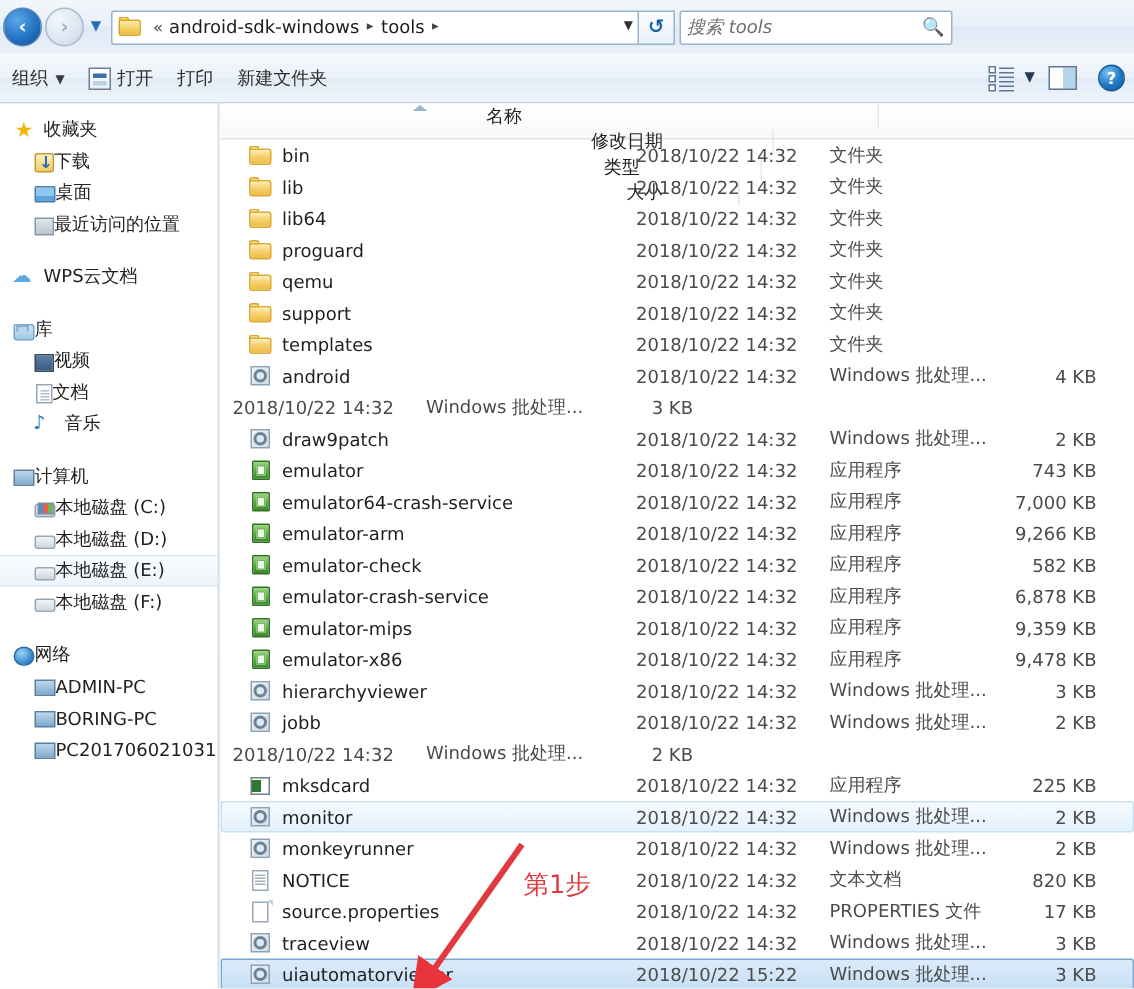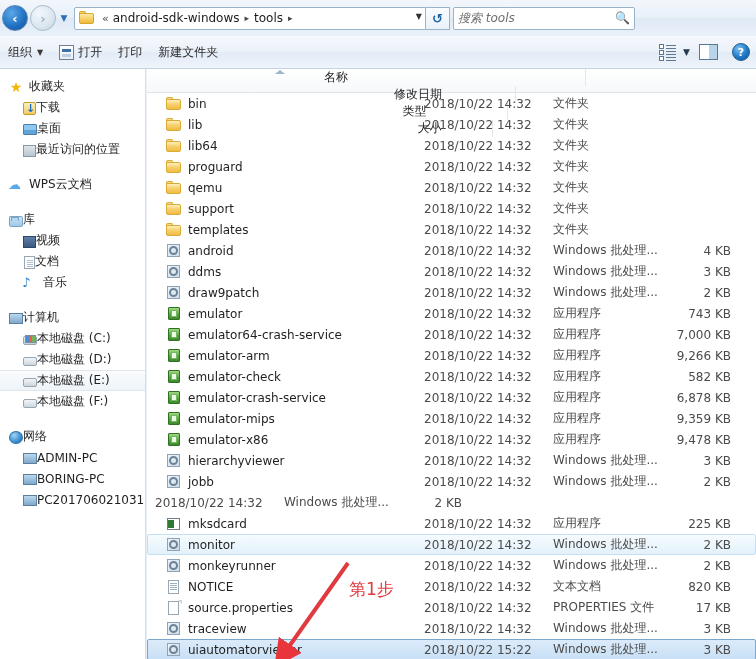--- a/index.html
+++ b/index.html
@@ -612,24 +612,20 @@
         <div class="row">
           <div class="name">
             <span class="fico bat"><span class="t"></span><span class="b"></span><span class="g"></span></span>
             <span>android</span>
           </div>
           <div class="date">2018/10/22 14:32</div>
           <div class="type">Windows 批处理...</div>
           <div class="size">4 KB</div>
         </div>
         <div class="row">
-          <div class="name">
-            <span class="fico bat"><span class="t"></span><span class="b"></span><span class="g"></span></span>
-            <span>ddms</span>
-          </div>
           <div class="date">2018/10/22 14:32</div>
           <div class="type">Windows 批处理...</div>
           <div class="size">3 KB</div>
         </div>
         <div class="row">
           <div class="name">
             <span class="fico bat"><span class="t"></span><span class="b"></span><span class="g"></span></span>
             <span>draw9patch</span>
           </div>
           <div class="date">2018/10/22 14:32</div>

